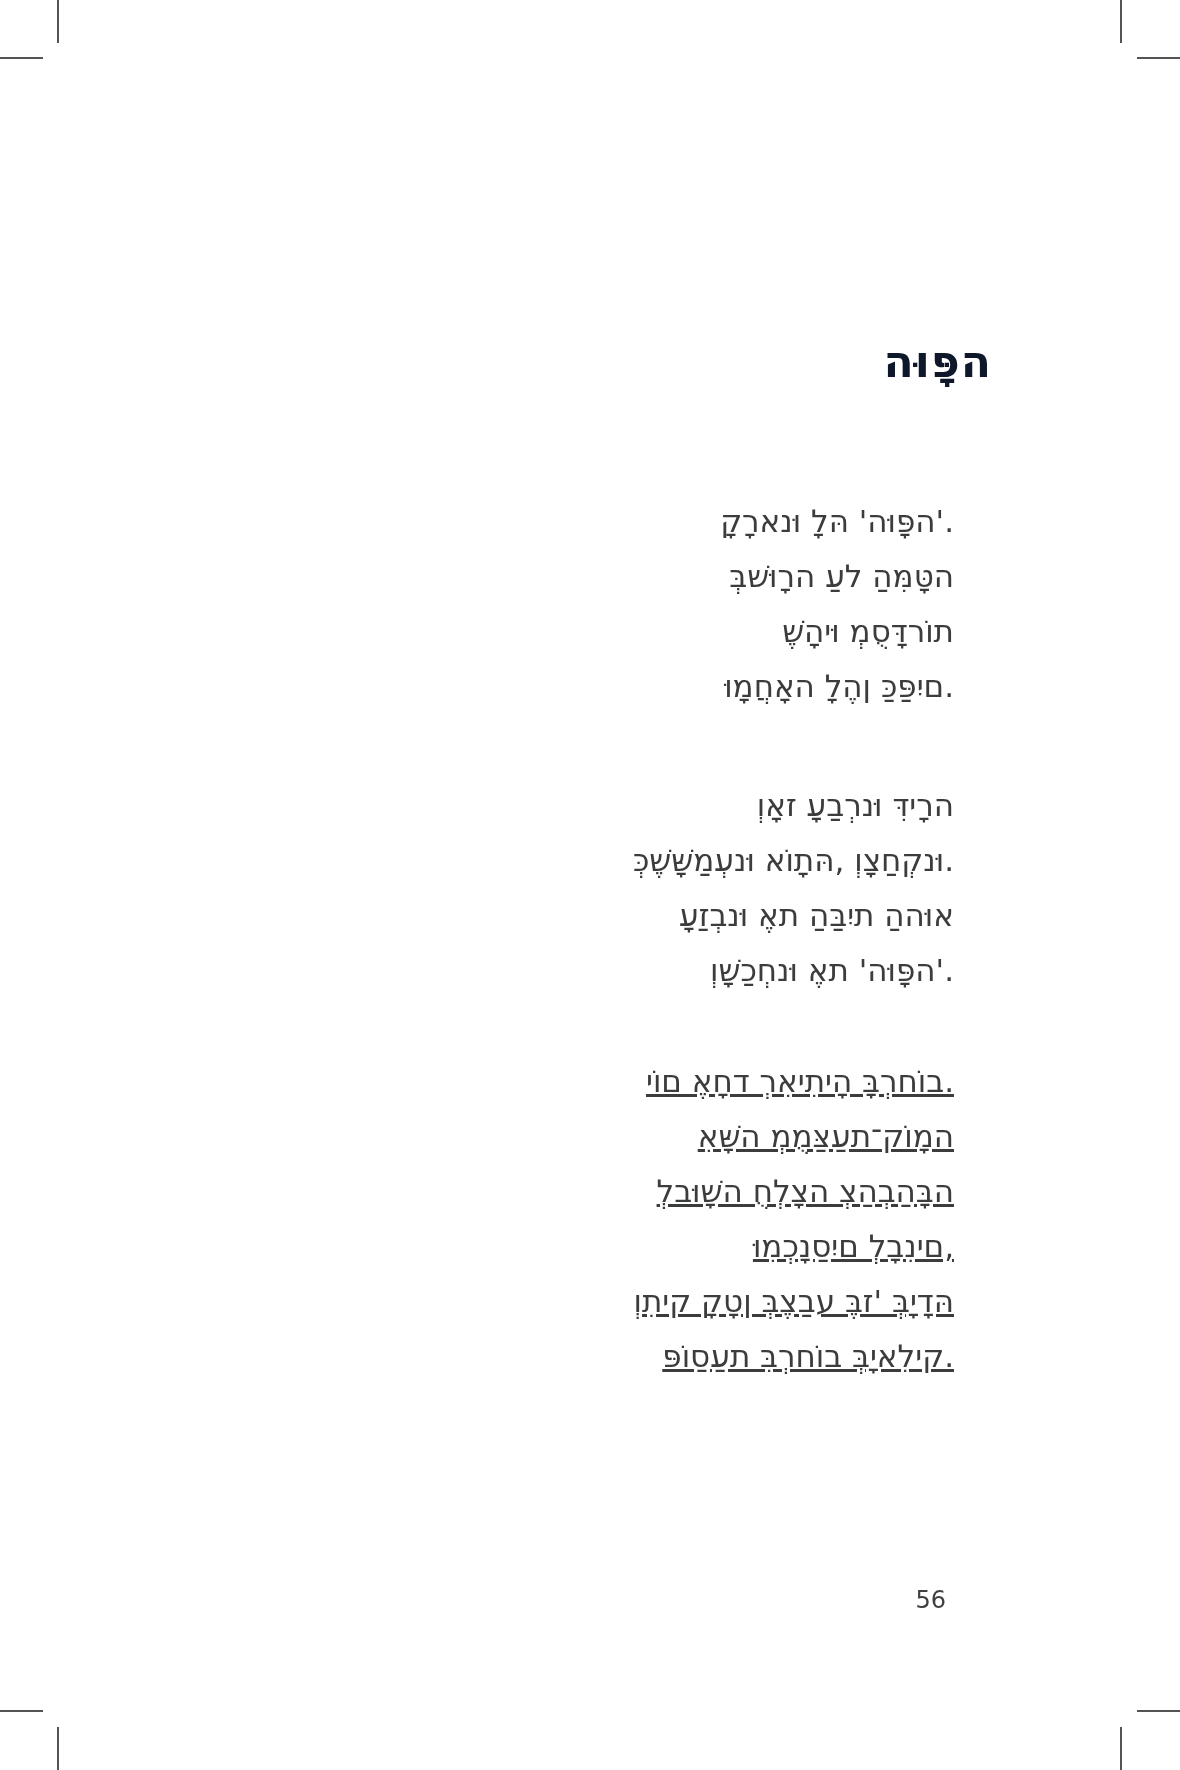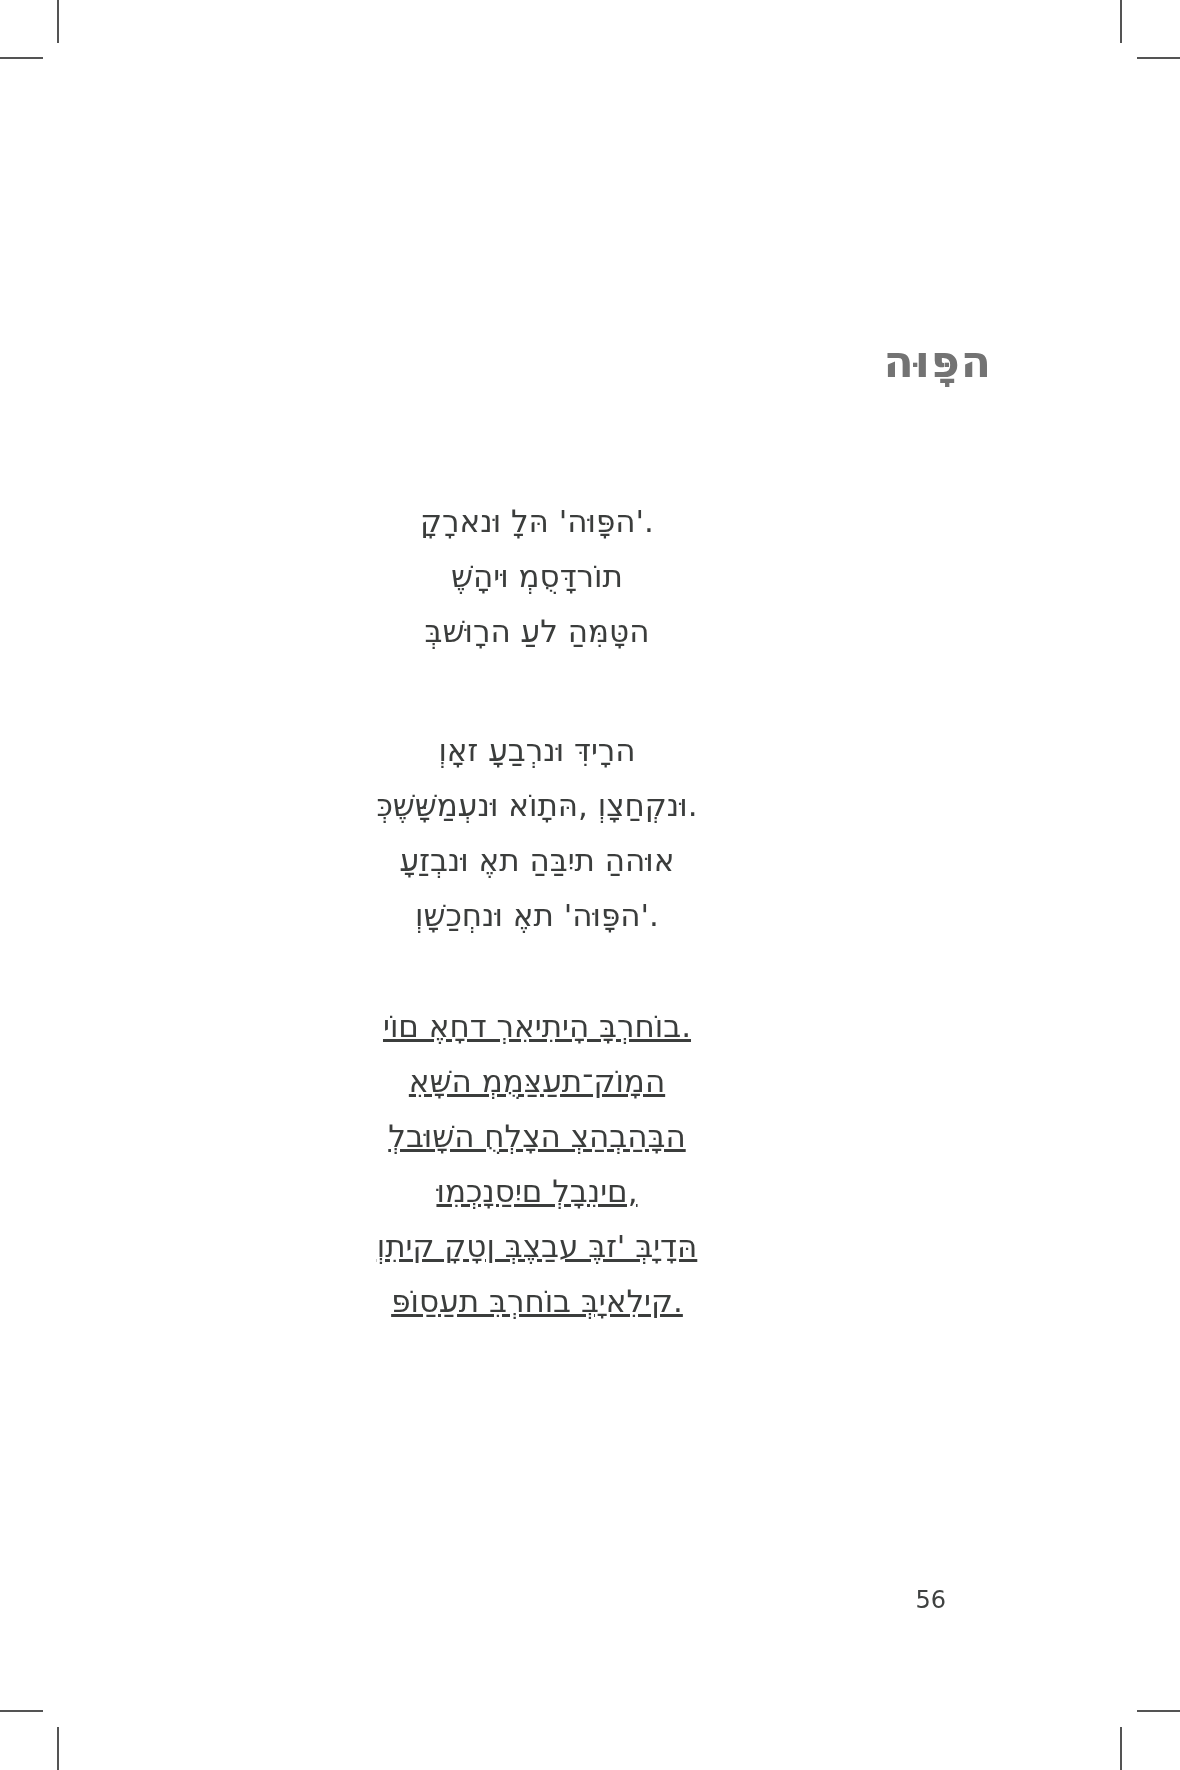--- a/index.html
+++ b/index.html
@@ -29,29 +29,29 @@
   .visual-ltr { direction: ltr; unicode-bidi: bidi-override; }
 
   .poem-title {
     position: absolute;
     top: 336px;
     right: 188px;
     margin: 0;
     font-size: 44px;
     font-weight: bold;
     letter-spacing: 1px;
-    color: #737373;
+    color: #0f172a;
     text-align: right;
   }
   .poem {
     position: absolute;
     top: 494px;
     right: 226px;
     left: 120px;
-    text-align: center;
+    text-align: right;
     font-size: 31px;
     line-height: 55px;
     color: #3b3d3c;
   }
   .stanza { margin: 0; }
   .stanza.s2 { margin-top: 64px; }
   .stanza.s3 { margin-top: 56px; text-decoration: underline; }
   .poem-line { white-space: nowrap; }
 
   .page-number {
@@ -75,22 +75,23 @@
   <div class="crop v bl-v"></div>
   <div class="crop h br-h"></div>
   <div class="crop v br-v"></div>
 
   <h1 class="poem-title visual-ltr">הוּפָּה</h1>
 
   <div class="poem">
 
     <div class="stanza s1">
       <div class="poem-line visual-ltr">קָרָאנוּ לָהּ 'הוּפָּה'.</div>
+      <div class="poem-line visual-ltr">בְּשׁוּרָה עַל הַמִּטָּה</div>
       <div class="poem-line visual-ltr">שֶׁהָיוּ מְסֻדָּרוֹת</div>
-      <div class="poem-line visual-ltr">בְּשׁוּרָה עַל הַמִּטָּה</div>
+      <div class="poem-line visual-ltr">וּמָחֲאָה לָהֶן כַּפַּיִם.</div>
     </div>
 
     <div class="stanza s2">
       <div class="poem-line visual-ltr">וְאָז עָבַרְנוּ דִּירָה</div>
       <div class="poem-line visual-ltr">כְּשֶׁשָּׁמַעְנוּ אוֹתָהּ, וְצָחַקְנוּ.</div>
       <div class="poem-line visual-ltr">עָזַבְנוּ אֶת הַבַּיִת הַהוּא</div>
       <div class="poem-line visual-ltr">וְשָׁכַחְנוּ אֶת 'הוּפָּה'.</div>
     </div>
 
     <div class="stanza s3">

